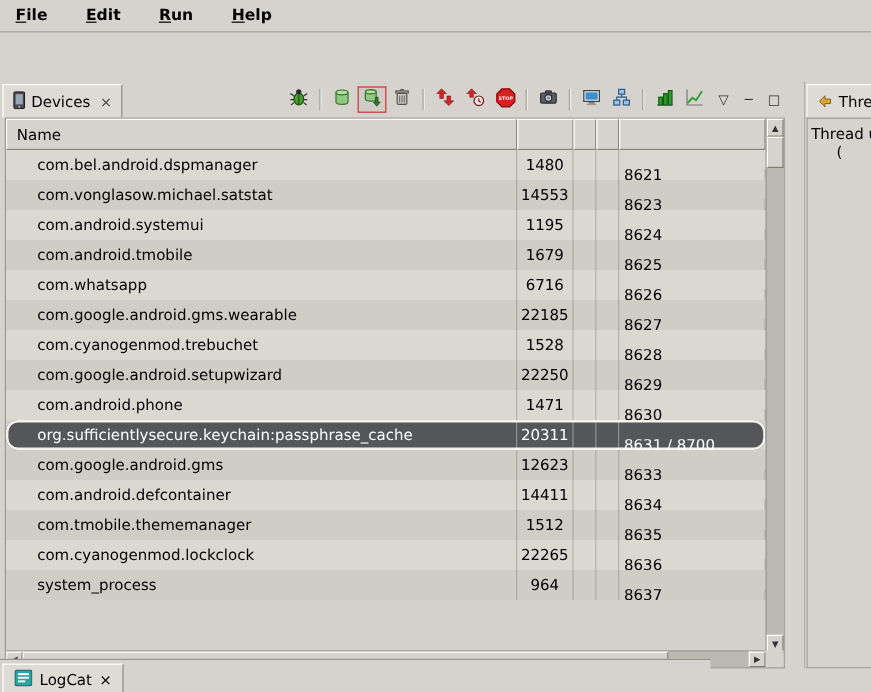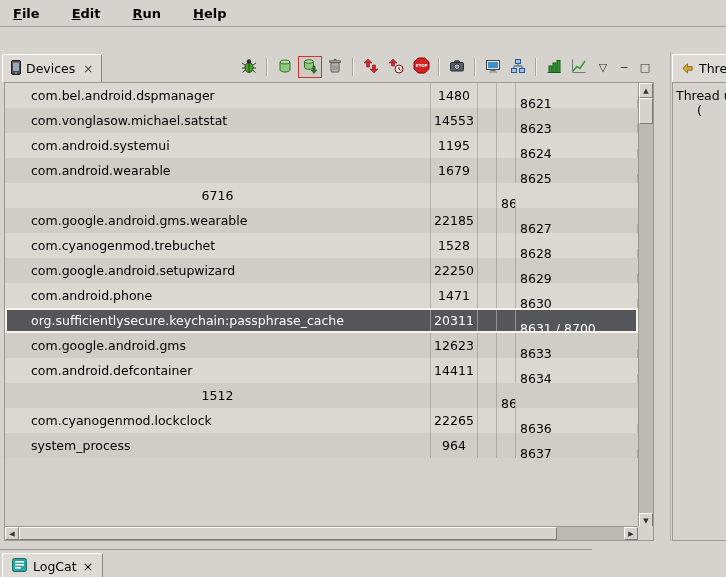--- a/index.html
+++ b/index.html
@@ -18,21 +18,21 @@
   .menubar {
     position: absolute; left: 0; top: 0; width: 726px; height: 27px;
     display: flex; align-items: stretch; padding-left: 3px;
     border-bottom: 1px solid #a5a29b; background: var(--chrome, #d6d3ce); gap: 12px;
   }
   .menu-item { display: flex; align-items: center; padding: 0 10px; font-weight: bold; cursor: default; }
 
   .toolbar-blank { position: absolute; left: 0; top: 28px; width: 726px; height: 32px; background: var(--chrome, #d6d3ce); }
 
   
-  .main { position: absolute; left: 0; top: 52px; width: 726px; height: 489px; padding-left: 46px; }
+  .main { position: absolute; left: 0; top: 68px; width: 726px; height: 489px; padding-left: 46px; }
   .devices-panel { position: absolute; left: 2px; top: 0; width: 664px; height: 489px; }
   .sash { position: absolute; left: 666px; top: 0; width: 5px; height: 489px; background: var(--chrome, #d6d3ce); border-right: 1px solid #b3b0a9; }
   .threads-panel { position: absolute; left: 672px; top: 0; width: 54px; height: 489px; overflow: hidden; }
 
   
   .tabbar { position: absolute; left: 0; top: 0; right: 0; height: 30px; }
   .tab {
     position: absolute; left: 0; top: 2px; height: 28px;
     display: flex; align-items: center; gap: 5px; padding: 0 8px;
     background: #dedbd6;
@@ -65,21 +65,21 @@
   .row { height: 25px; }
   .row.even { background: var(--row-even, #dbd8d2); }
   .row.odd  { background: var(--row-odd, #d0cdc7); }
   .cell {
     display: flex; align-items: center; overflow: hidden; white-space: nowrap;
     border-right: 1px solid rgba(110,107,100,0.35); font-size: 12.5px;
   }
   .cell.name { padding-left: 26px; }
   .cell.pid  { justify-content: center; }
   .cell.port { padding-left: 4px; margin-top: 16px; }
-  .row.selected { background: var(--sel-bg, #55565a); color: var(--sel-fg, #ffffff); box-shadow: inset 0 0 0 2px #f4f3ee; }
+  .row.selected { background: var(--sel-bg, #55565a); color: var(--sel-fg, #ffffff); box-shadow: inset 0 0 0 2px #f4f3ee; border-radius: 10px; }
   .row.selected .cell { border-right-color: rgba(255,255,255,0.35); }
 
   
   .vscroll { position: absolute; right: 0; top: 0; width: 15px; height: 445px; background: #bcb9b2; border-left: 1px solid #9b988f; }
   .sbtn {
     position: absolute; background: var(--chrome, #d6d3ce);
     border: 1px solid; border-color: #fdfdfb #7f7c74 #7f7c74 #fdfdfb;
     display: flex; align-items: center; justify-content: center; font-size: 7px; color: #333;
   }
   .vscroll .up    { left: 0; top: 0; width: 14px; height: 15px; }
@@ -271,20 +271,27 @@
           </span>
         </div>
         <div class="wctl">▽</div>
         <div class="wctl">─</div>
         <div class="wctl">□</div>
       </div>
     </div>
 
     <div class="table-wrap">
       <div class="grid">
+        <div class="header-row">
+          <div class="header-cell">Name</div>
+          <div class="header-cell"></div>
+          <div class="header-cell"></div>
+          <div class="header-cell"></div>
+          <div class="header-cell"></div>
+        </div>
         <div>
             <div class="row even">
     <div class="cell name">com.bel.android.dspmanager</div>
     <div class="cell pid">1480</div>
     <div class="cell"></div>
     <div class="cell"></div>
     <div class="cell port">8621</div>
   </div>
             <div class="row odd">
     <div class="cell name">com.vonglasow.michael.satstat</div>
@@ -294,27 +301,28 @@
     <div class="cell port">8623</div>
   </div>
             <div class="row even">
     <div class="cell name">com.android.systemui</div>
     <div class="cell pid">1195</div>
     <div class="cell"></div>
     <div class="cell"></div>
     <div class="cell port">8624</div>
   </div>
             <div class="row odd">
-    <div class="cell name">com.android.wearable</div>
+    <div class="cell name">com.android.tmobile</div>
     <div class="cell pid">1679</div>
     <div class="cell"></div>
     <div class="cell"></div>
     <div class="cell port">8625</div>
   </div>
             <div class="row even">
+    <div class="cell name">com.whatsapp</div>
     <div class="cell pid">6716</div>
     <div class="cell"></div>
     <div class="cell"></div>
     <div class="cell port">8626</div>
   </div>
             <div class="row odd">
     <div class="cell name">com.google.android.gms.wearable</div>
     <div class="cell pid">22185</div>
     <div class="cell"></div>
     <div class="cell"></div>
@@ -356,20 +364,21 @@
     <div class="cell port">8633</div>
   </div>
             <div class="row even">
     <div class="cell name">com.android.defcontainer</div>
     <div class="cell pid">14411</div>
     <div class="cell"></div>
     <div class="cell"></div>
     <div class="cell port">8634</div>
   </div>
             <div class="row odd">
+    <div class="cell name">com.tmobile.thememanager</div>
     <div class="cell pid">1512</div>
     <div class="cell"></div>
     <div class="cell"></div>
     <div class="cell port">8635</div>
   </div>
             <div class="row even">
     <div class="cell name">com.cyanogenmod.lockclock</div>
     <div class="cell pid">22265</div>
     <div class="cell"></div>
     <div class="cell"></div>

